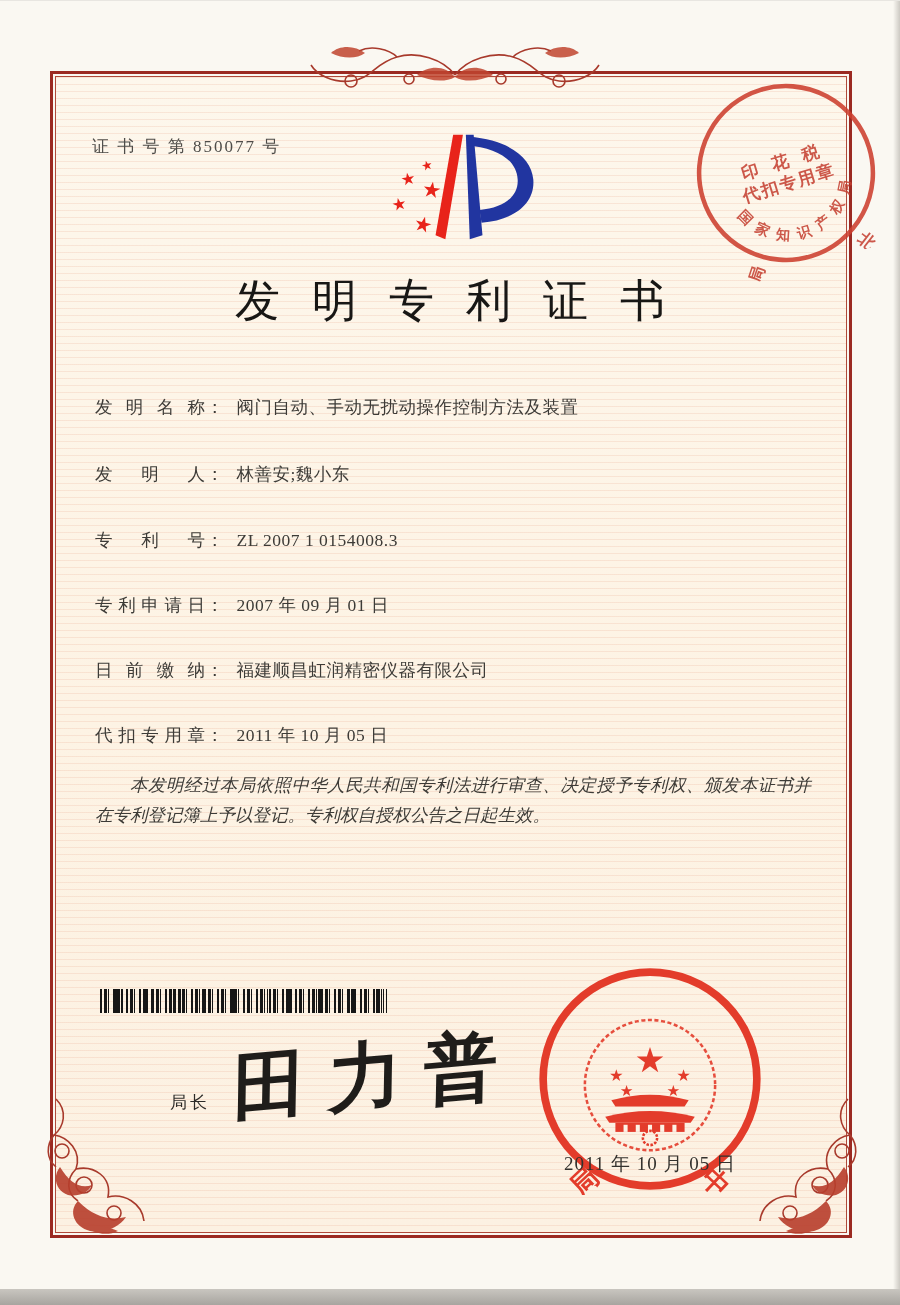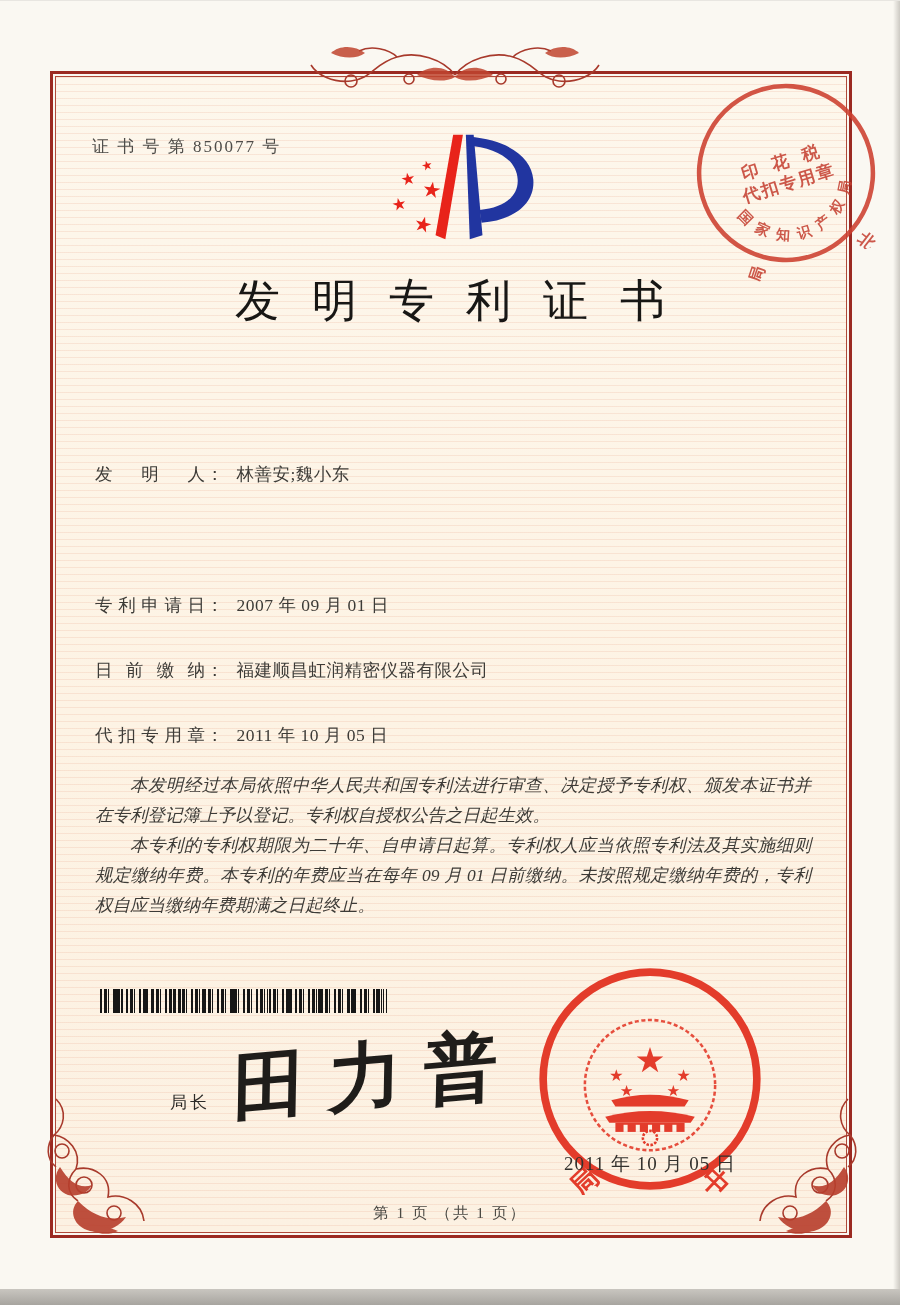--- a/index.html
+++ b/index.html
@@ -154,36 +154,41 @@
       <text x="95" y="89" font-size="17" font-weight="bold" fill="#c64334" text-anchor="middle" letter-spacing="5">印 花 税</text>
       <text x="95" y="111" font-size="17" font-weight="bold" fill="#c64334" text-anchor="middle" letter-spacing="2">代扣专用章</text>
       <text font-size="14" font-weight="bold" fill="#c64334">
         <textPath href="#stampBottomArc" startOffset="50%" text-anchor="middle" textLength="150" lengthAdjust="spacing">国家知识产权局</textPath>
       </text>
     </svg>
   </div>
 
   <div class="title">发明专利证书</div>
 
+  <div class="row" style="top:394px">
+    <span class="lbl">发明名称</span><span class="colon">：</span><span class="val">阀门自动、手动无扰动操作控制方法及装置</span>
+  </div>
   <div class="row" style="top:461px">
     <span class="lbl">发明人</span><span class="colon">：</span><span class="val">林善安;魏小东</span>
   </div>
+  <div class="row" style="top:527px">
+    <span class="lbl">专利号</span><span class="colon">：</span><span class="val">ZL 2007 1 0154008.3</span>
+  </div>
   <div class="row" style="top:592px">
     <span class="lbl">专利申请日</span><span class="colon">：</span><span class="val">2007 年 09 月 01 日</span>
   </div>
   <div class="row" style="top:657px">
     <span class="lbl">日前缴纳</span><span class="colon">：</span><span class="val">福建顺昌虹润精密仪器有限公司</span>
   </div>
   <div class="row" style="top:722px">
     <span class="lbl">代扣专用章</span><span class="colon">：</span><span class="val">2011 年 10 月 05 日</span>
   </div>
 
   <div class="paras">
     <p>本发明经过本局依照中华人民共和国专利法进行审查、决定授予专利权、颁发本证书并在专利登记簿上予以登记。专利权自授权公告之日起生效。</p>
-    <p>本专利的专利权期限为二十年、自申请日起算。专利权人应当依照专利法及其实施细则规定缴纳年费。本专利的年费应当在每年 09 月 01 日前缴纳。未按照规定缴纳年费的，专利权自应当缴纳年费期满之日起终止。</p>
   </div>
 
   <div class="barcode"></div>
 
   <div class="sig-role">局长</div>
   <div class="sig-name">田力普</div>
 
   <div class="seal">
     <svg viewBox="0 0 228 228">
       <defs>
@@ -207,17 +212,16 @@
         <rect x="100" y="159" width="4" height="7" fill="#fdf3e6"></rect>
         <rect x="112" y="159" width="4" height="7" fill="#fdf3e6"></rect>
         <rect x="124" y="159" width="4" height="7" fill="#fdf3e6"></rect>
         <rect x="136" y="159" width="4" height="7" fill="#fdf3e6"></rect>
         <circle cx="114" cy="172" r="7" fill="none" stroke="#e23322" stroke-width="2.5" stroke-dasharray="2.5 1.5"></circle>
       </g>
     </svg>
   </div>
   <div class="seal-date">2011 年 10 月 05 日</div>
 
-  <div class="footer">第 1 页 （共 1 页）</div>
 
   <div class="scan-edge-right"></div>
   <div class="scan-edge-bottom"></div>
 </div>
 
 </body></html>

